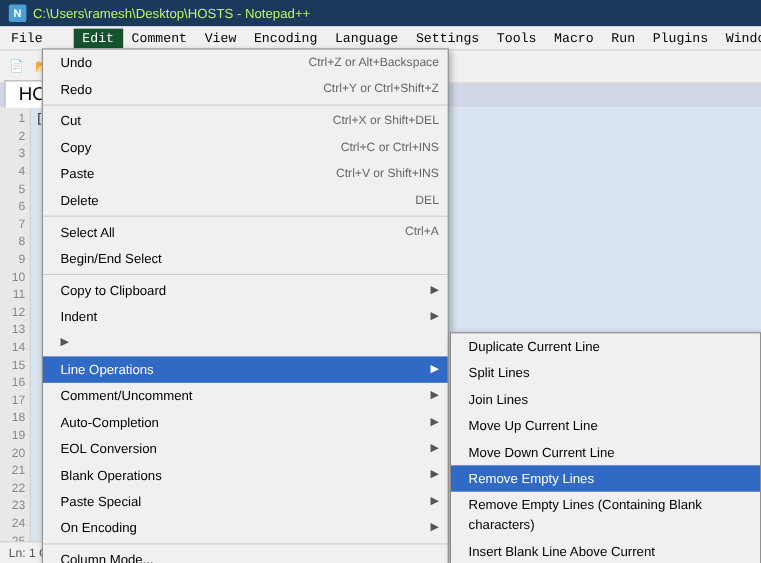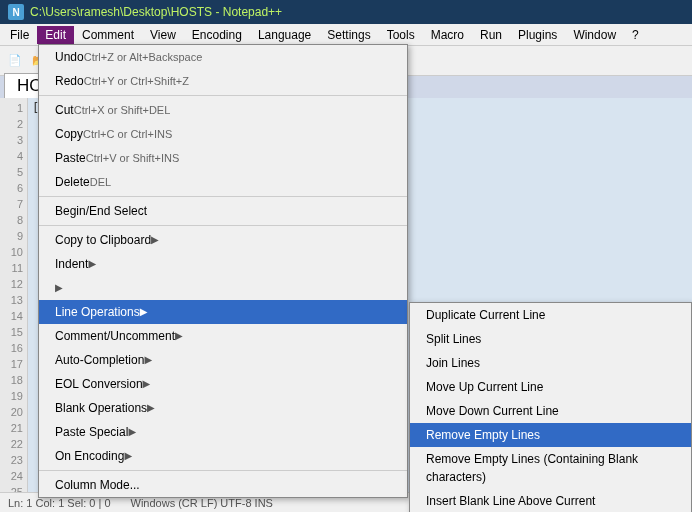--- a/index.html
+++ b/index.html
@@ -34,30 +34,32 @@
       color: #bef264;
     }
     
     #menu-bar {
       background: #f0f0f0;
       border-bottom: 1px solid #ccc;
       display: flex;
       align-items: center;
       height: 22px;
       padding: 0 2px;
+      font-family: Liberation Mono, monospace;
     }
     .menu-item {
       padding: 2px 8px;
       cursor: pointer;
       font-size: 12px;
       color: #000;
     }
     .menu-item:hover, .menu-item.active {
-      background: #701a75;
+      background: #14532d;
       color: white;
+      margin-left: 20px;
     }
     
     #toolbar {
       background: #f0f0f0;
       border-bottom: 1px solid #ccc;
       height: 30px;
       display: flex;
       align-items: center;
       padding: 2px 4px;
       gap: 2px;
@@ -145,20 +147,21 @@
       width: 370px;
       background: #f0f0f0;
       border: 1px solid #888;
       box-shadow: 2px 2px 6px rgba(0,0,0,0.3);
       pointer-events: all;
       z-index: 100;
     }
     .menu-row {
       display: flex;
       align-items: center;
+      justify-content: space-between;
       padding: 3px 8px 3px 16px;
       cursor: pointer;
       font-size: 12px;
       color: #000;
       line-height: 18px;
     }
     .menu-row.highlighted { background: #316ac5; color: white; }
     .menu-row .shortcut { color: #666; font-size: 11px; }
     .menu-row .arrow { color: #555; font-size: 10px; }
     .menu-row.highlighted .arrow { color: #fff; }
@@ -324,20 +327,24 @@
     <div class="menu-row">
       <span>Paste</span>
       <span class="shortcut">Ctrl+V or Shift+INS</span>
     </div>
     <div class="menu-row">
       <span>Delete</span>
       <span class="shortcut">DEL</span>
     </div>
     <div class="menu-separator"></div>
     <div class="menu-row">
+      <span>Select All</span>
+      <span class="shortcut">Ctrl+A</span>
+    </div>
+    <div class="menu-row">
       <span>Begin/End Select</span>
       <span class="shortcut"></span>
     </div>
     <div class="menu-separator"></div>
     <div class="menu-row">
       <span>Copy to Clipboard</span>
       <span class="arrow">▶</span>
     </div>
     <div class="menu-row">
       <span>Indent</span>

